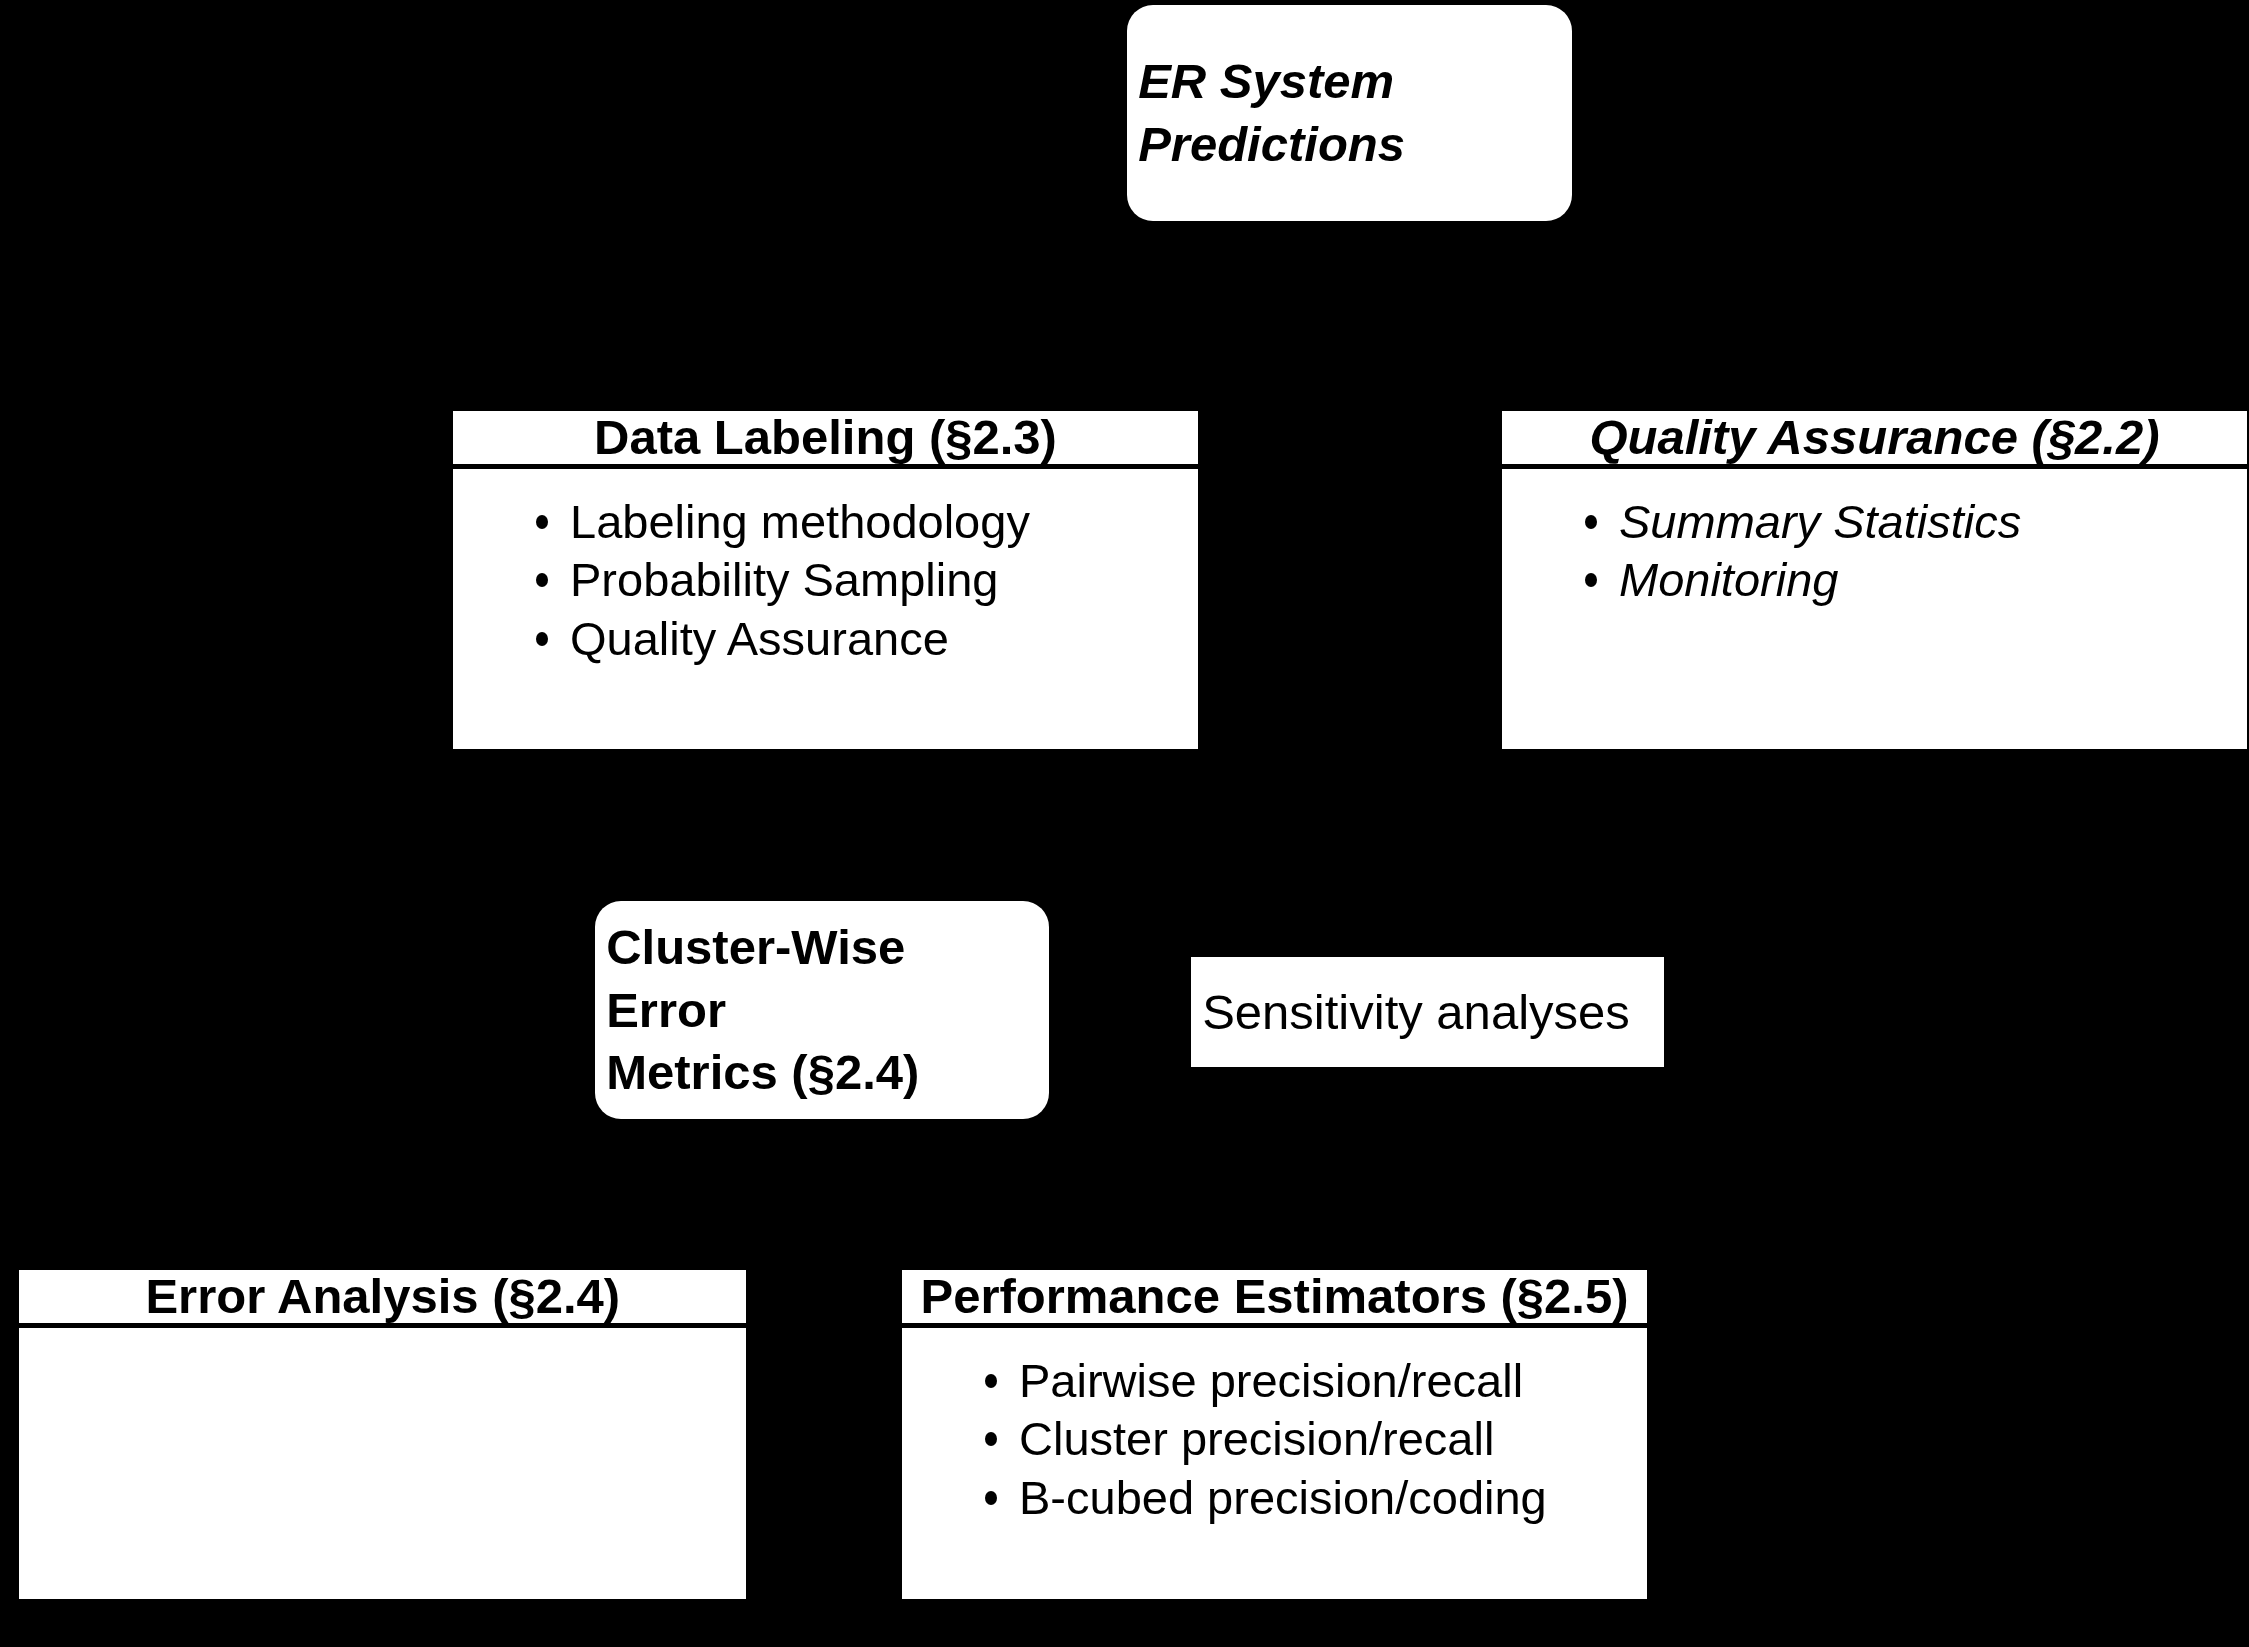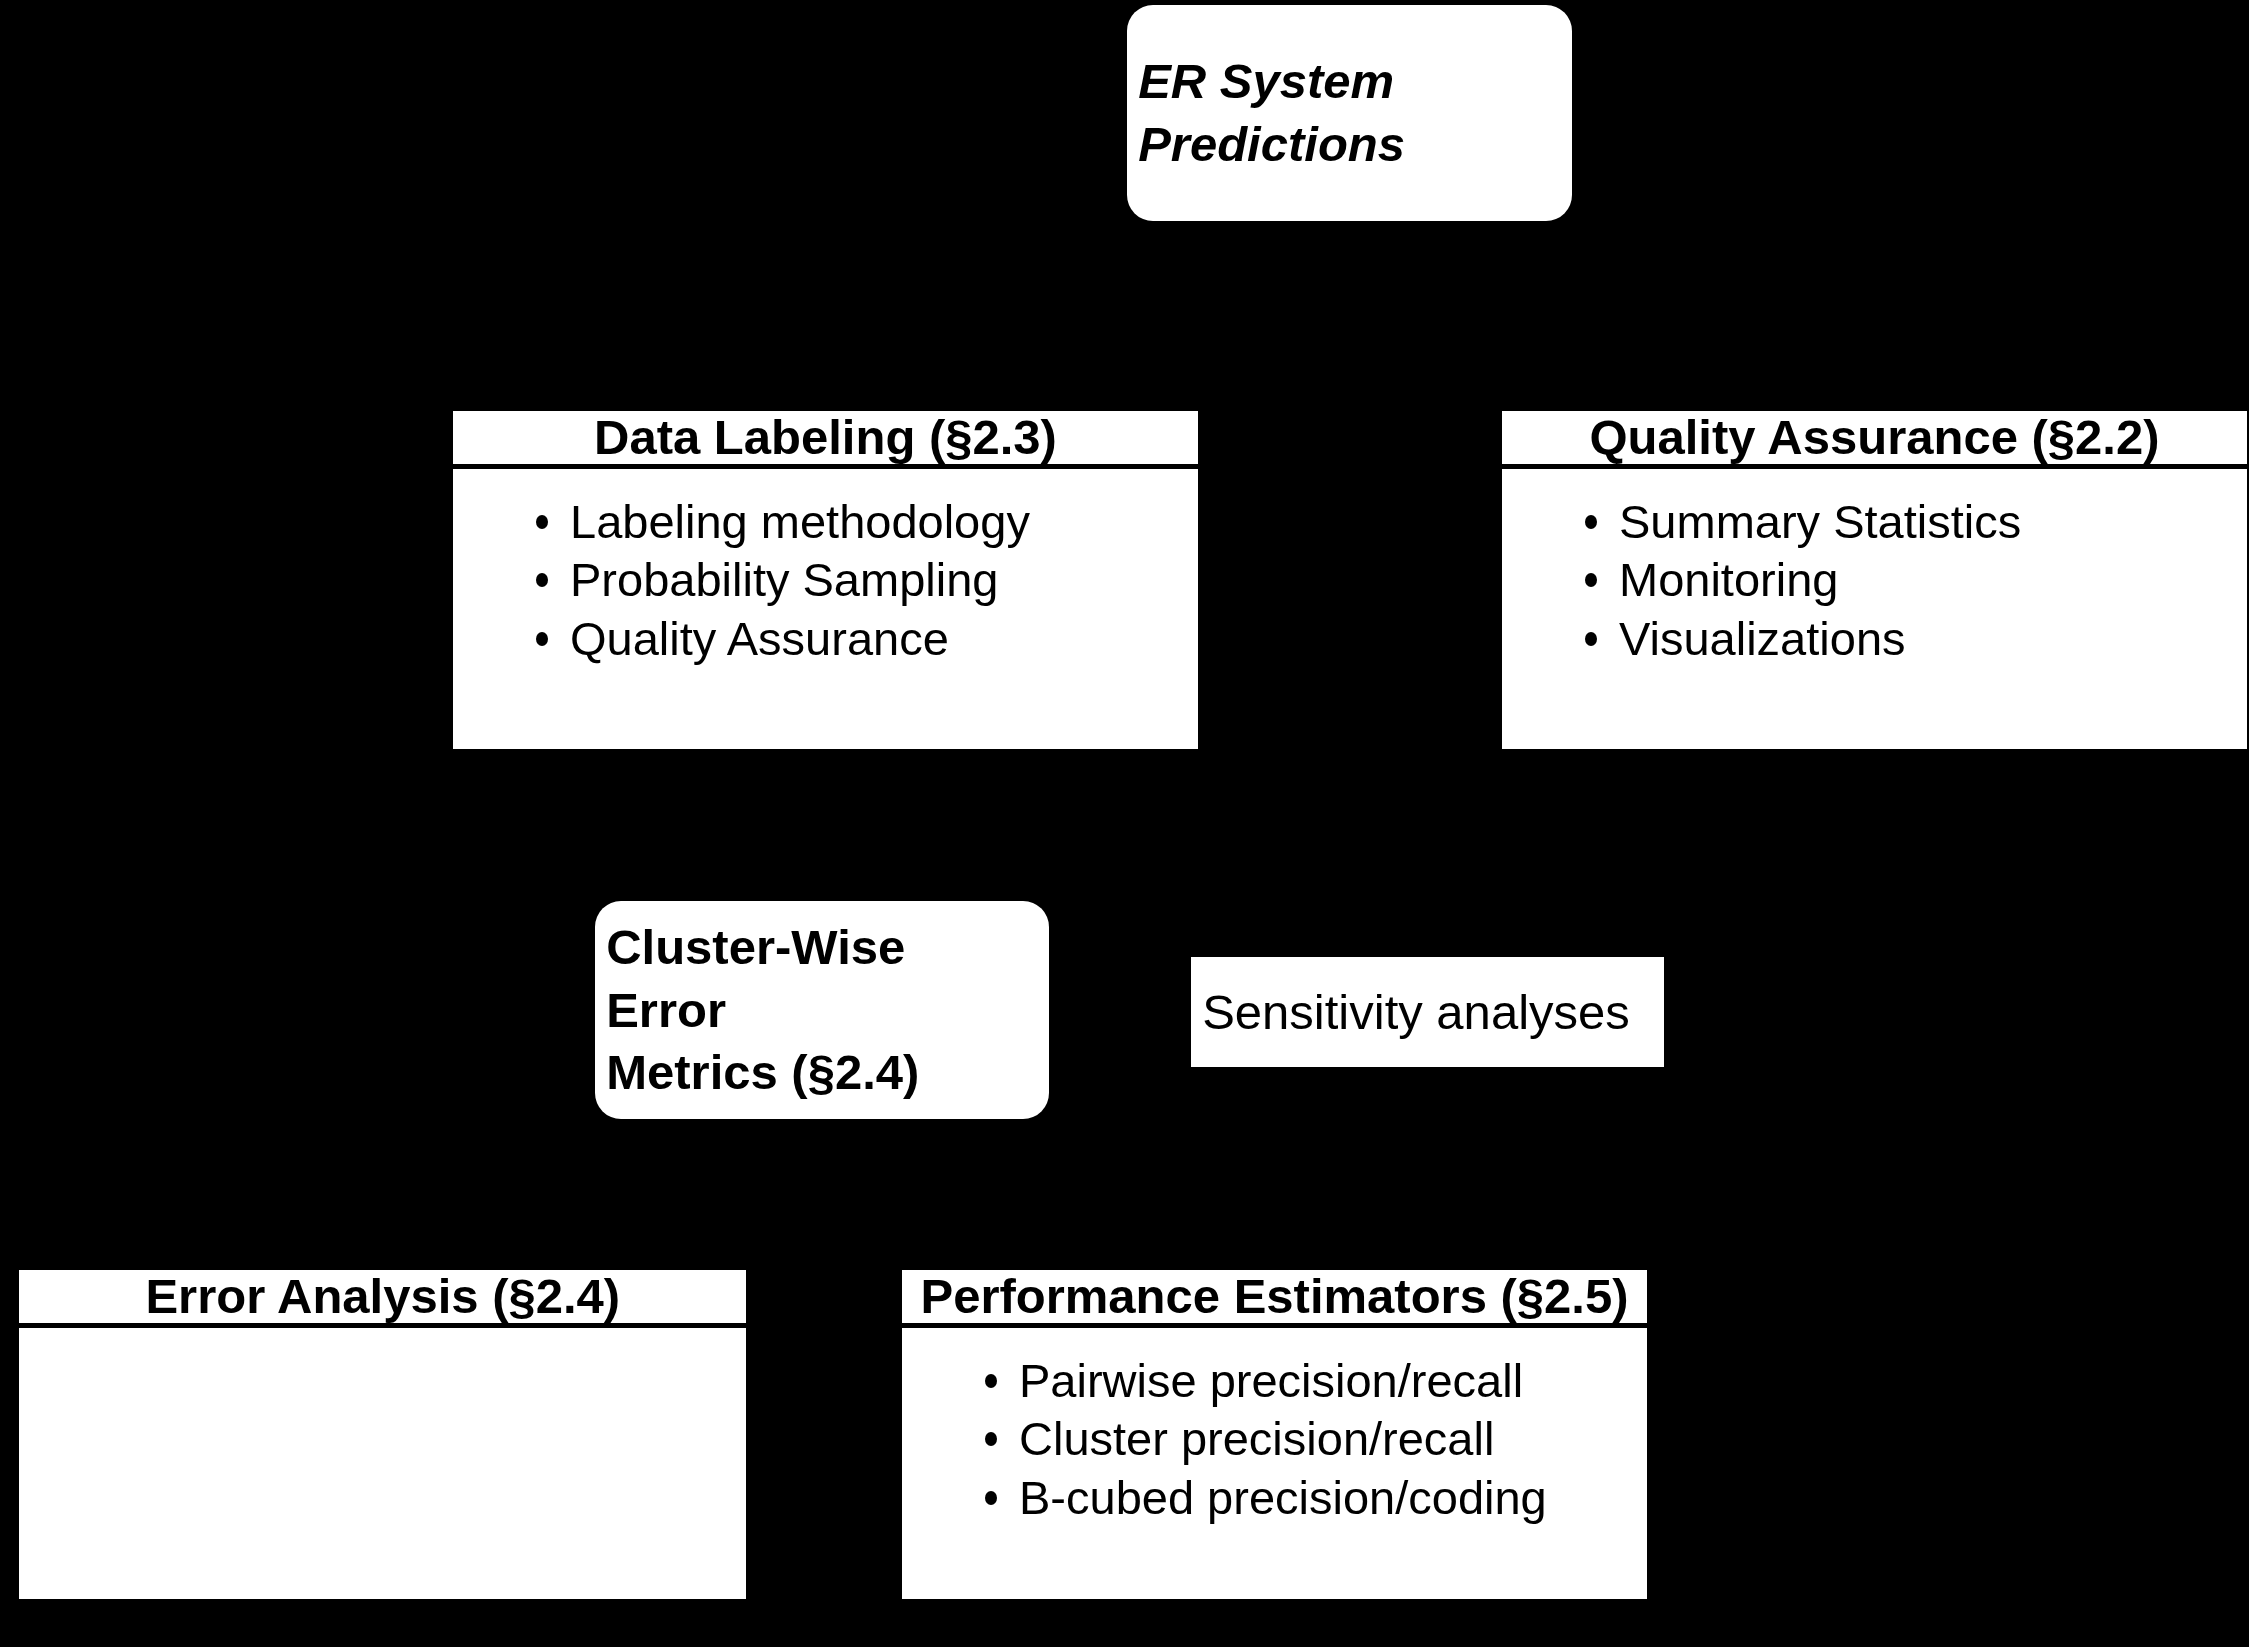--- a/index.html
+++ b/index.html
@@ -137,27 +137,26 @@
     <div class="card-header">Data Labeling (§2.3)</div>
     <div class="card-body">
       <ul class="bullets">
         <li><span class="dot"></span><span>Labeling methodology</span></li>
         <li><span class="dot"></span><span>Probability Sampling</span></li>
         <li><span class="dot"></span><span>Quality Assurance</span></li>
       </ul>
     </div>
   </div>
 
-  <div class="node sharp card" style="left:1502px; top:411px; width:745px; height:338px;">
+  <div class="node sharp card" style="left:1502px; top:411px; width:745px; height:338px;font-style:italic;">
     <div class="card-header">Quality Assurance (§2.2)</div>
     <div class="card-body">
       <ul class="bullets">
         <li><span class="dot"></span><span>Summary Statistics</span></li>
         <li><span class="dot"></span><span>Monitoring</span></li>
-        <li><span class="dot"></span><span>Visualizations</span></li>
       </ul>
     </div>
   </div>
 
   <div class="node rounded simple" style="left:595px; top:901px; width:454px; height:218px;">
     <span class="label title-bold">
       <span>Cluster-Wise Error</span><br>
       <span>Metrics (§2.4)</span>
     </span>
   </div>

